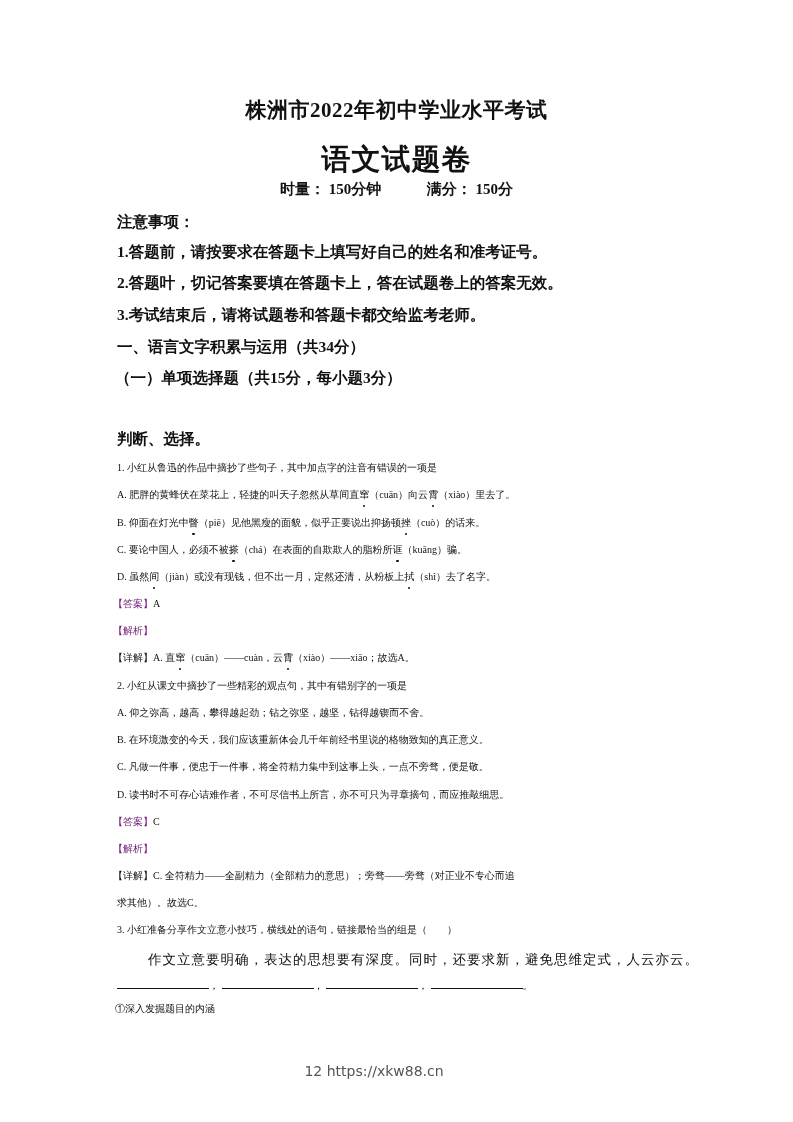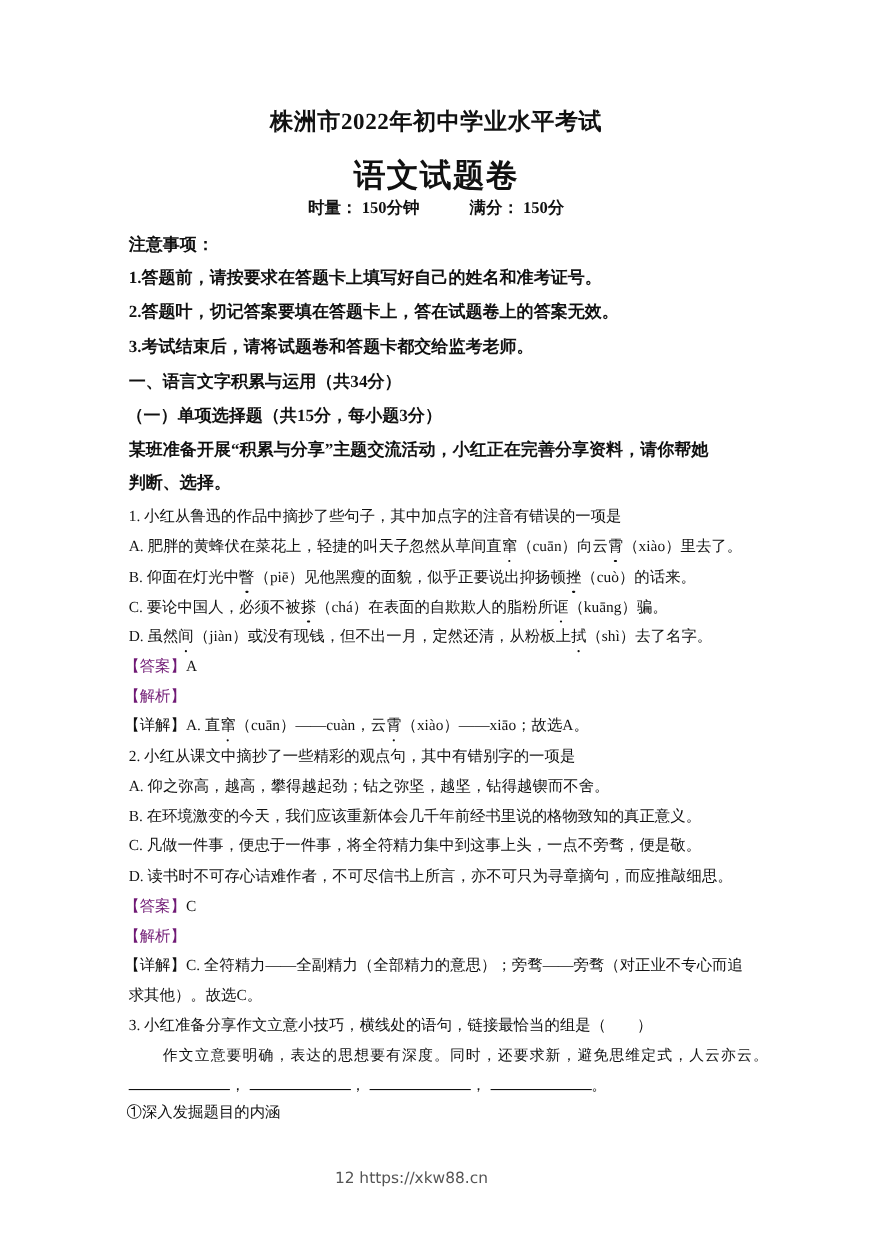--- a/index.html
+++ b/index.html
@@ -4,21 +4,21 @@
   <style>
     html, body { margin: 0; padding: 0; background: #ffffff; }
     body { width: 793px; height: 1122px; position: relative; overflow: hidden;
       font-family: "Liberation Serif", "DejaVu Serif", serif; color: #111; }
     .page { position: absolute; left: 0; top: 0; width: 793px; height: 1122px; }
     .title { position: absolute; left: 0; width: 793px; text-align: center; font-weight: bold; }
     .t1 { top: 96px; font-size: 21px; letter-spacing: 0.5px; }
     .t2 { top: 140px; font-size: 29px; letter-spacing: 1px; }
     .t3 { top: 180px; font-size: 15px; }
     .t3 .gap { display: inline-block; width: 38px; }
-    .line { position: absolute; left: 117px; white-space: nowrap; font-size: 14px; }
+    .line { position: absolute; left: 117px; white-space: nowrap; font-size: 10px; }
     .bold { font-weight: bold; font-size: 15.5px; }
     .blue { color: #701a75; }
     .dot { position: relative; display: inline-block; }
     .dot::after { content: ""; position: absolute; left: 50%; bottom: -5px; width: 2.5px; height: 2.5px;
       margin-left: -1.25px; border-radius: 50%; background: #111; }
     .kai { font-family: Liberation Mono, monospace; letter-spacing: 1px; font-size: 13.5px; }
     .blank { display: inline-block; width: 92px; border-bottom: 1px solid #111; height: 10px; vertical-align: baseline; }
     .footer { position: absolute; left: 0; top: 1063px; width: 748px; text-align: center;
       font-family: "DejaVu Sans", sans-serif; font-size: 14px; color: #555; }
   </style>
@@ -37,21 +37,20 @@
     <span>150分</span>
   </div>
 
   <div class="line bold" style="top:212px">注意事项：</div>
   <div class="line bold" style="top:242px">1.答题前，请按要求在答题卡上填写好自己的姓名和准考证号。</div>
   <div class="line bold" style="top:273px">2.答题叶，切记答案要填在答题卡上，答在试题卷上的答案无效。</div>
   <div class="line bold" style="top:305px">3.考试结束后，请将试题卷和答题卡都交给监考老师。</div>
 
   <div class="line bold" style="top:337px">一、语言文字积累与运用（共34分）</div>
   <div class="line bold" style="top:368px; left:115px">（一）单项选择题（共15分，每小题3分）</div>
-  <div class="line bold" style="top:399px">某班准备开展“积累与分享”主题交流活动，小红正在完善分享资料，请你帮她</div>
   <div class="line bold" style="top:429px">判断、选择。</div>
 
   <div class="line" style="top:461px">1. 小红从鲁迅的作品中摘抄了些句子，其中加点字的注音有错误的一项是</div>
   <div class="line" style="top:488px">
     <span>A. 肥胖的黄蜂伏在菜花上，轻捷的叫天子忽然从草间直</span><span class="dot">窜</span><span>（cuān）向云</span><span class="dot">霄</span><span>（xiào）里去了。</span>
   </div>
   <div class="line" style="top:516px">
     <span>B. 仰面在灯光中</span><span class="dot">瞥</span><span>（piē）见他黑瘦的面貌，似乎正要说出抑扬顿</span><span class="dot">挫</span><span>（cuò）的话来。</span>
   </div>
   <div class="line" style="top:543px">

